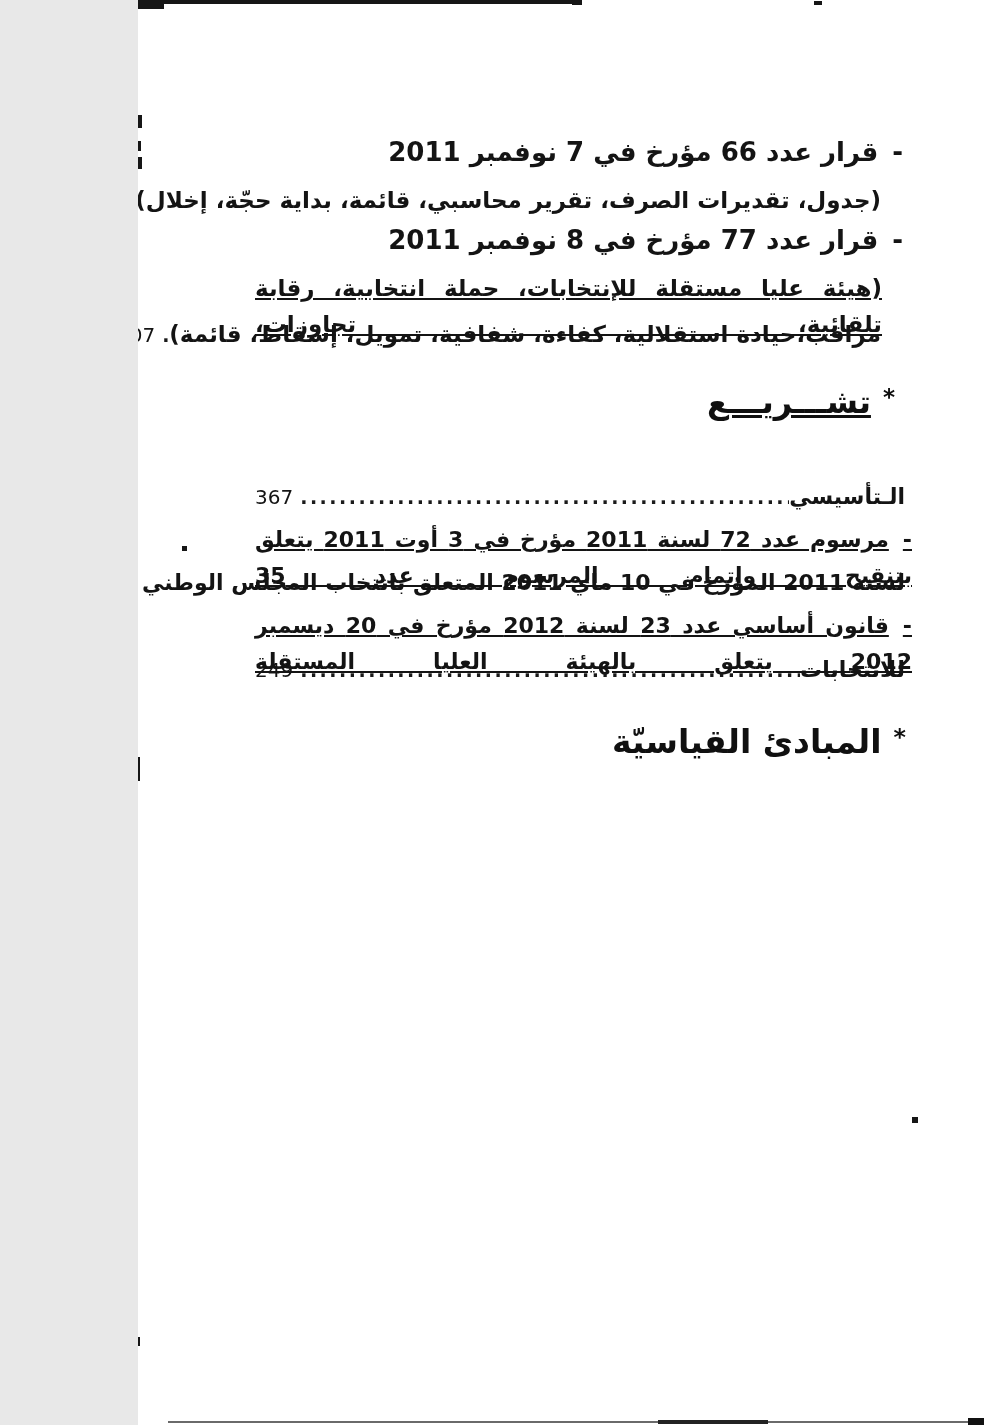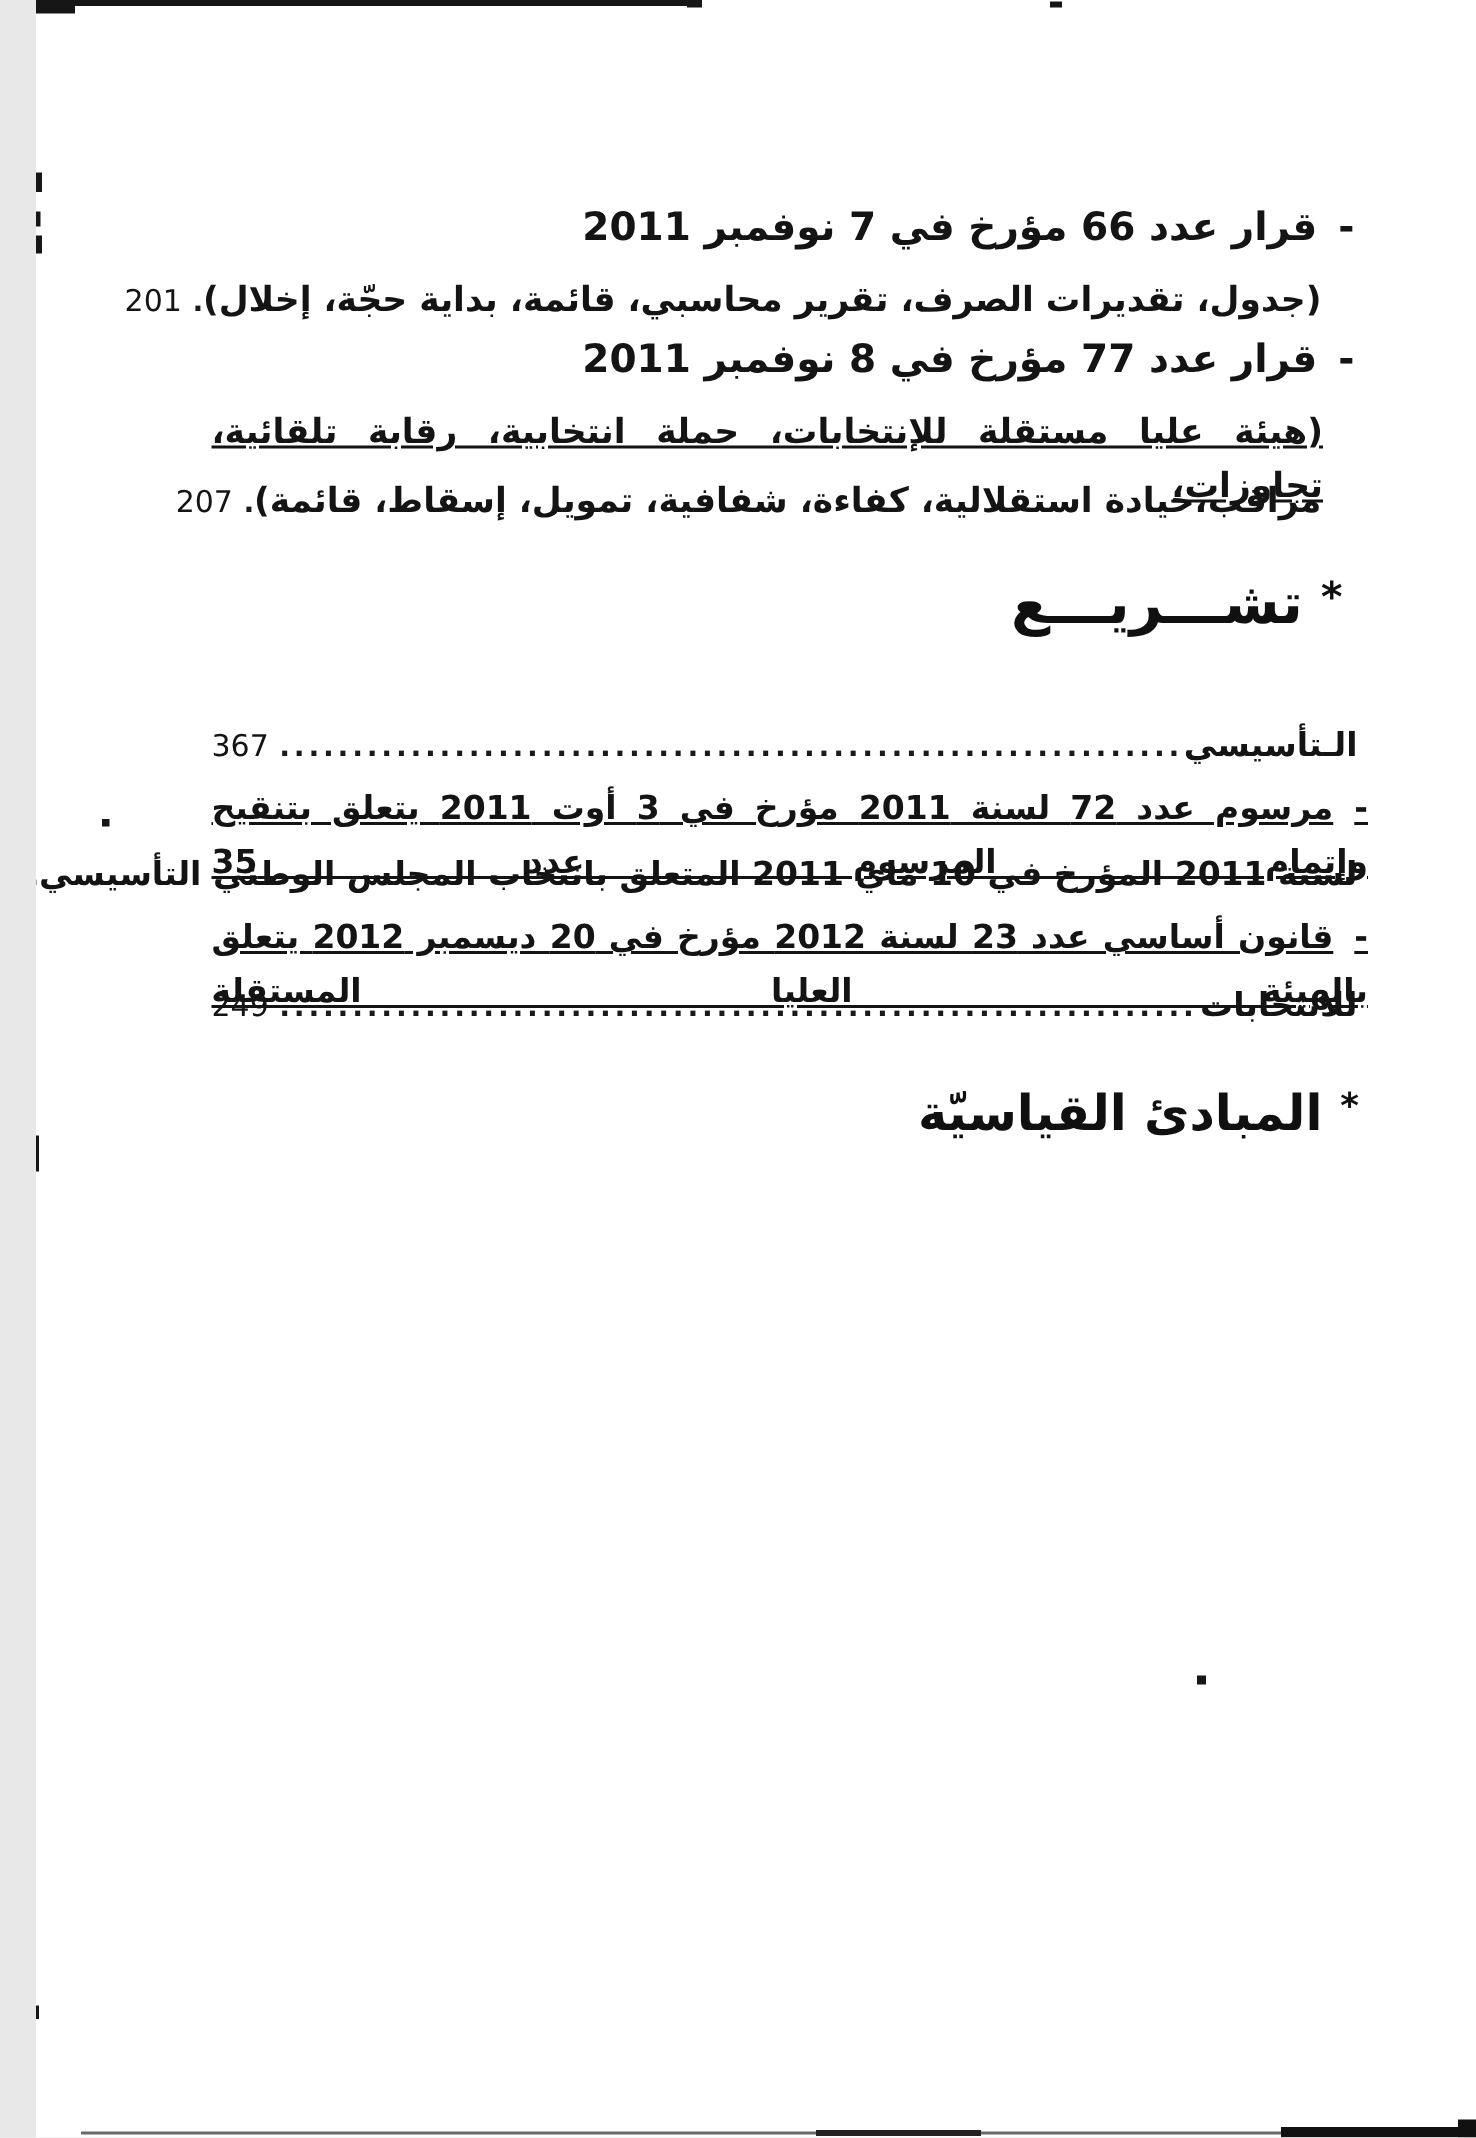--- a/index.html
+++ b/index.html
@@ -1,18 +1,18 @@
 <!DOCTYPE html>
 <html lang="ar" dir="rtl"><head>
 <meta charset="utf-8">
 <style>
   html,body{margin:0;padding:0;background:#e8e8e8;}
   #page{
     position:relative;
-    width:960px;height:1425px;
+    width:846px;height:1425px;
     background:#ffffff;
     overflow:hidden;
     font-family:"DejaVu Sans", sans-serif;
     color:#141414;
     direction:rtl;
   }
   .line{
     position:absolute;
     left:117px;right:72px;
     height:36px;line-height:36px;
@@ -61,21 +61,21 @@
   .pagenum{flex:0 0 auto;font-size:20px;font-weight:normal;}
   
   .section-header{
     position:absolute;
     left:auto;
     text-align:right;
     font-weight:bold;
     white-space:nowrap;
     color:#101010;
   }
-  .h1{top:376px;right:89px;font-size:38px;height:52px;line-height:52px;}
+  .h1{top:376px;right:89px;font-size:32px;height:52px;line-height:52px;text-decoration:underline;}
   .h2{top:710px;right:78px;font-size:33px;height:52px;line-height:64px;}
   .marker{
     display:inline-block;
     position:relative;top:-8px;
     font-size:0.72em;
     margin-left:12px;
   }
   
   .artifact{position:absolute;background:#161616;}
   .a-top-line{left:0;top:0;width:434px;height:4px;}

